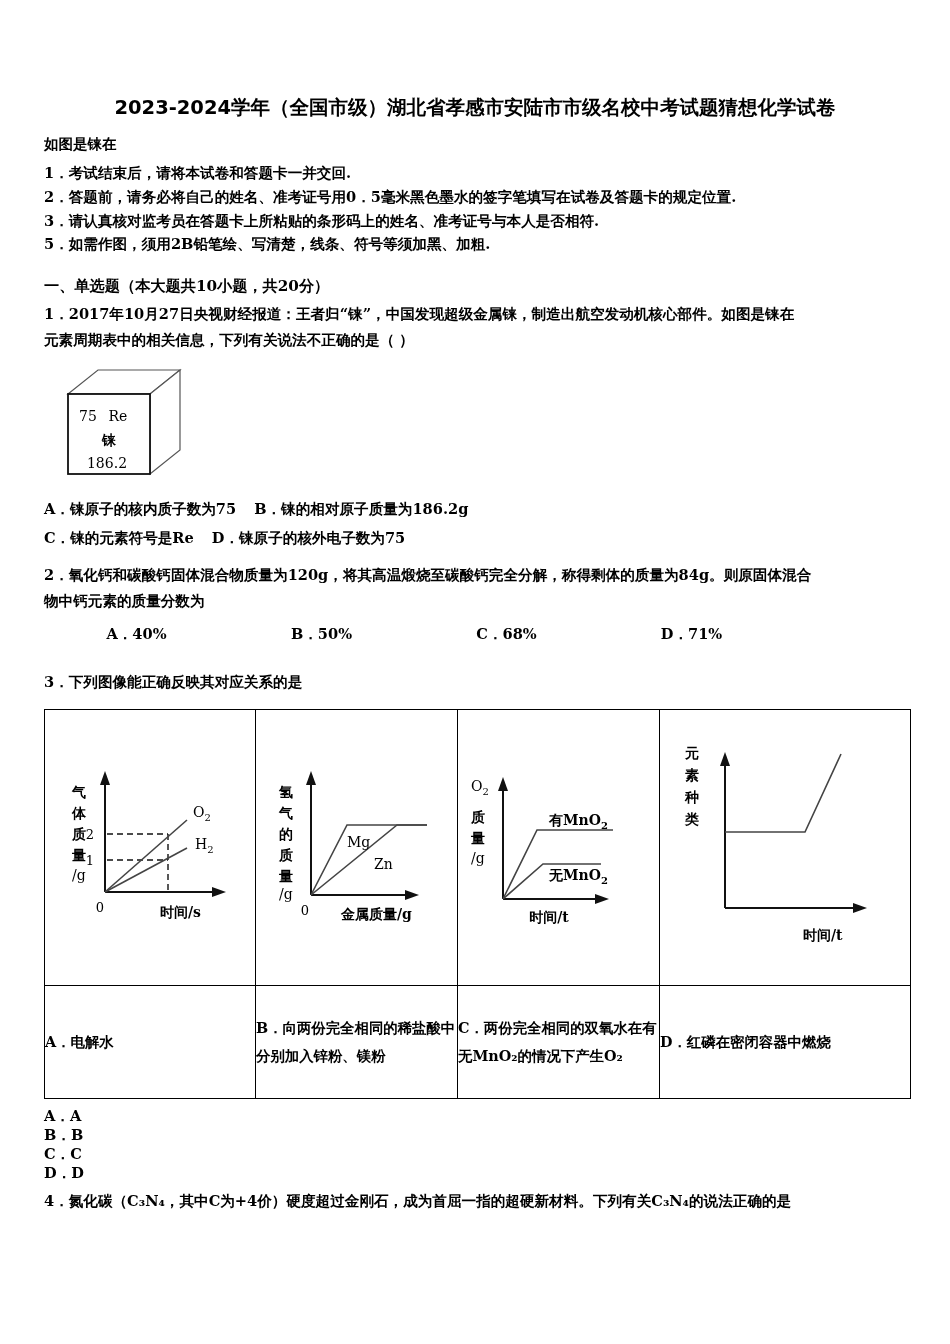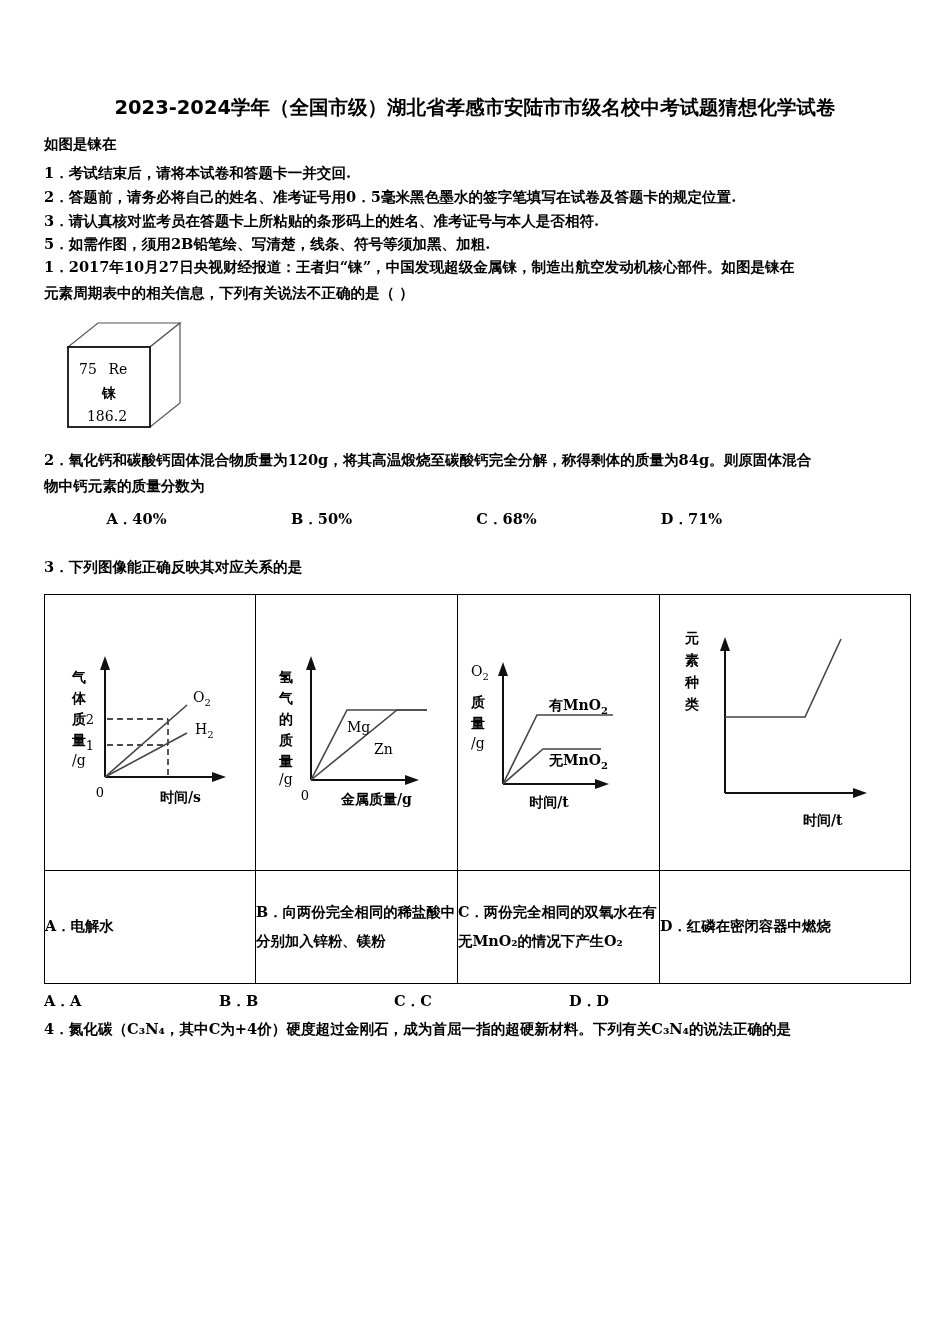--- a/index.html
+++ b/index.html
@@ -116,20 +116,21 @@
     line-height: 1.95;
     padding: 6px 8px 6px 10px;
     vertical-align: middle;
     text-align: left;
   }
   .ans-row {
     display: flex;
     font-size: 14.6px;
     font-weight: bold;
     margin: 8px 0 0 2px;
+    flex-direction: column;
   }
   .ans-row > span { width: 175px; }
   .gtxt { font-family: "DejaVu Serif", "Liberation Serif", serif; fill: #000; }
   .gtxt-cn { font-size: 14px; font-weight: bold; }
   .gtxt-lat { font-size: 14px; }
   .gtxt-num { font-size: 13px; }
 </style>
 </head>
 <body>
 
@@ -138,38 +139,47 @@
   <h1 class="doc-title">2023-2024学年（全国市级）湖北省孝感市安陆市市级名校中考试题猜想化学试卷</h1>
 
   <div class="notice-head">如图是铼在</div>
   <ul class="notice-list">
     <li>1．考试结束后，请将本试卷和答题卡一并交回.</li>
     <li>2．答题前，请务必将自己的姓名、准考证号用0．5毫米黑色墨水的签字笔填写在试卷及答题卡的规定位置.</li>
     <li>3．请认真核对监考员在答题卡上所粘贴的条形码上的姓名、准考证号与本人是否相符.</li>
     <li>5．如需作图，须用2B铅笔绘、写清楚，线条、符号等须加黑、加粗.</li>
   </ul>
 
+  <div class="section-head">一、单选题（本大题共10小题，共20分）</div>
 
   <div class="q q-tight">1．2017年10月27日央视财经报道：王者归“铼”，中国发现超级金属铼，制造出航空发动机核心部件。如图是铼在</div>
   <div class="q">元素周期表中的相关信息，下列有关说法不正确的是（      ）</div>
 
   <div class="cube-wrap">
     <svg width="190" height="120" viewBox="0 0 190 120">
 
       <polygon points="8,30 38,6 120,6 90,30" fill="#ffffff" stroke="#555" stroke-width="1.2"></polygon>
       <polygon points="90,30 120,6 120,86 90,110" fill="#ffffff" stroke="#555" stroke-width="1.2"></polygon>
 
       <rect x="8" y="30" width="82" height="80" fill="#ffffff" stroke="#111" stroke-width="1.8"></rect>
       <text class="gtxt gtxt-lat" x="19" y="57">75</text>
       <text class="gtxt gtxt-lat" x="58" y="57" text-anchor="middle">Re</text>
       <text class="gtxt gtxt-cn" x="49" y="81" text-anchor="middle">铼</text>
       <text class="gtxt gtxt-lat" x="47" y="104" text-anchor="middle">186.2</text>
     </svg>
   </div>
 
+  <div class="opts">
+    <div class="opts-row">
+      <span>A．铼原子的核内质子数为75</span><span class="opt-sp"></span><span>B．铼的相对原子质量为186.2g</span>
+    </div>
+    <div class="opts-row">
+      <span>C．铼的元素符号是Re</span><span class="opt-sp"></span><span>D．铼原子的核外电子数为75</span>
+    </div>
+  </div>
 
   <div class="q q-tight" style="margin-top:12px">2．氧化钙和碳酸钙固体混合物质量为120g，将其高温煅烧至碳酸钙完全分解，称得剩体的质量为84g。则原固体混合</div>
   <div class="q">物中钙元素的质量分数为</div>
   <div class="opts-grid">
     <span>A．40%</span>
     <span>B．50%</span>
     <span>C．68%</span>
     <span>D．71%</span>
   </div>
 

